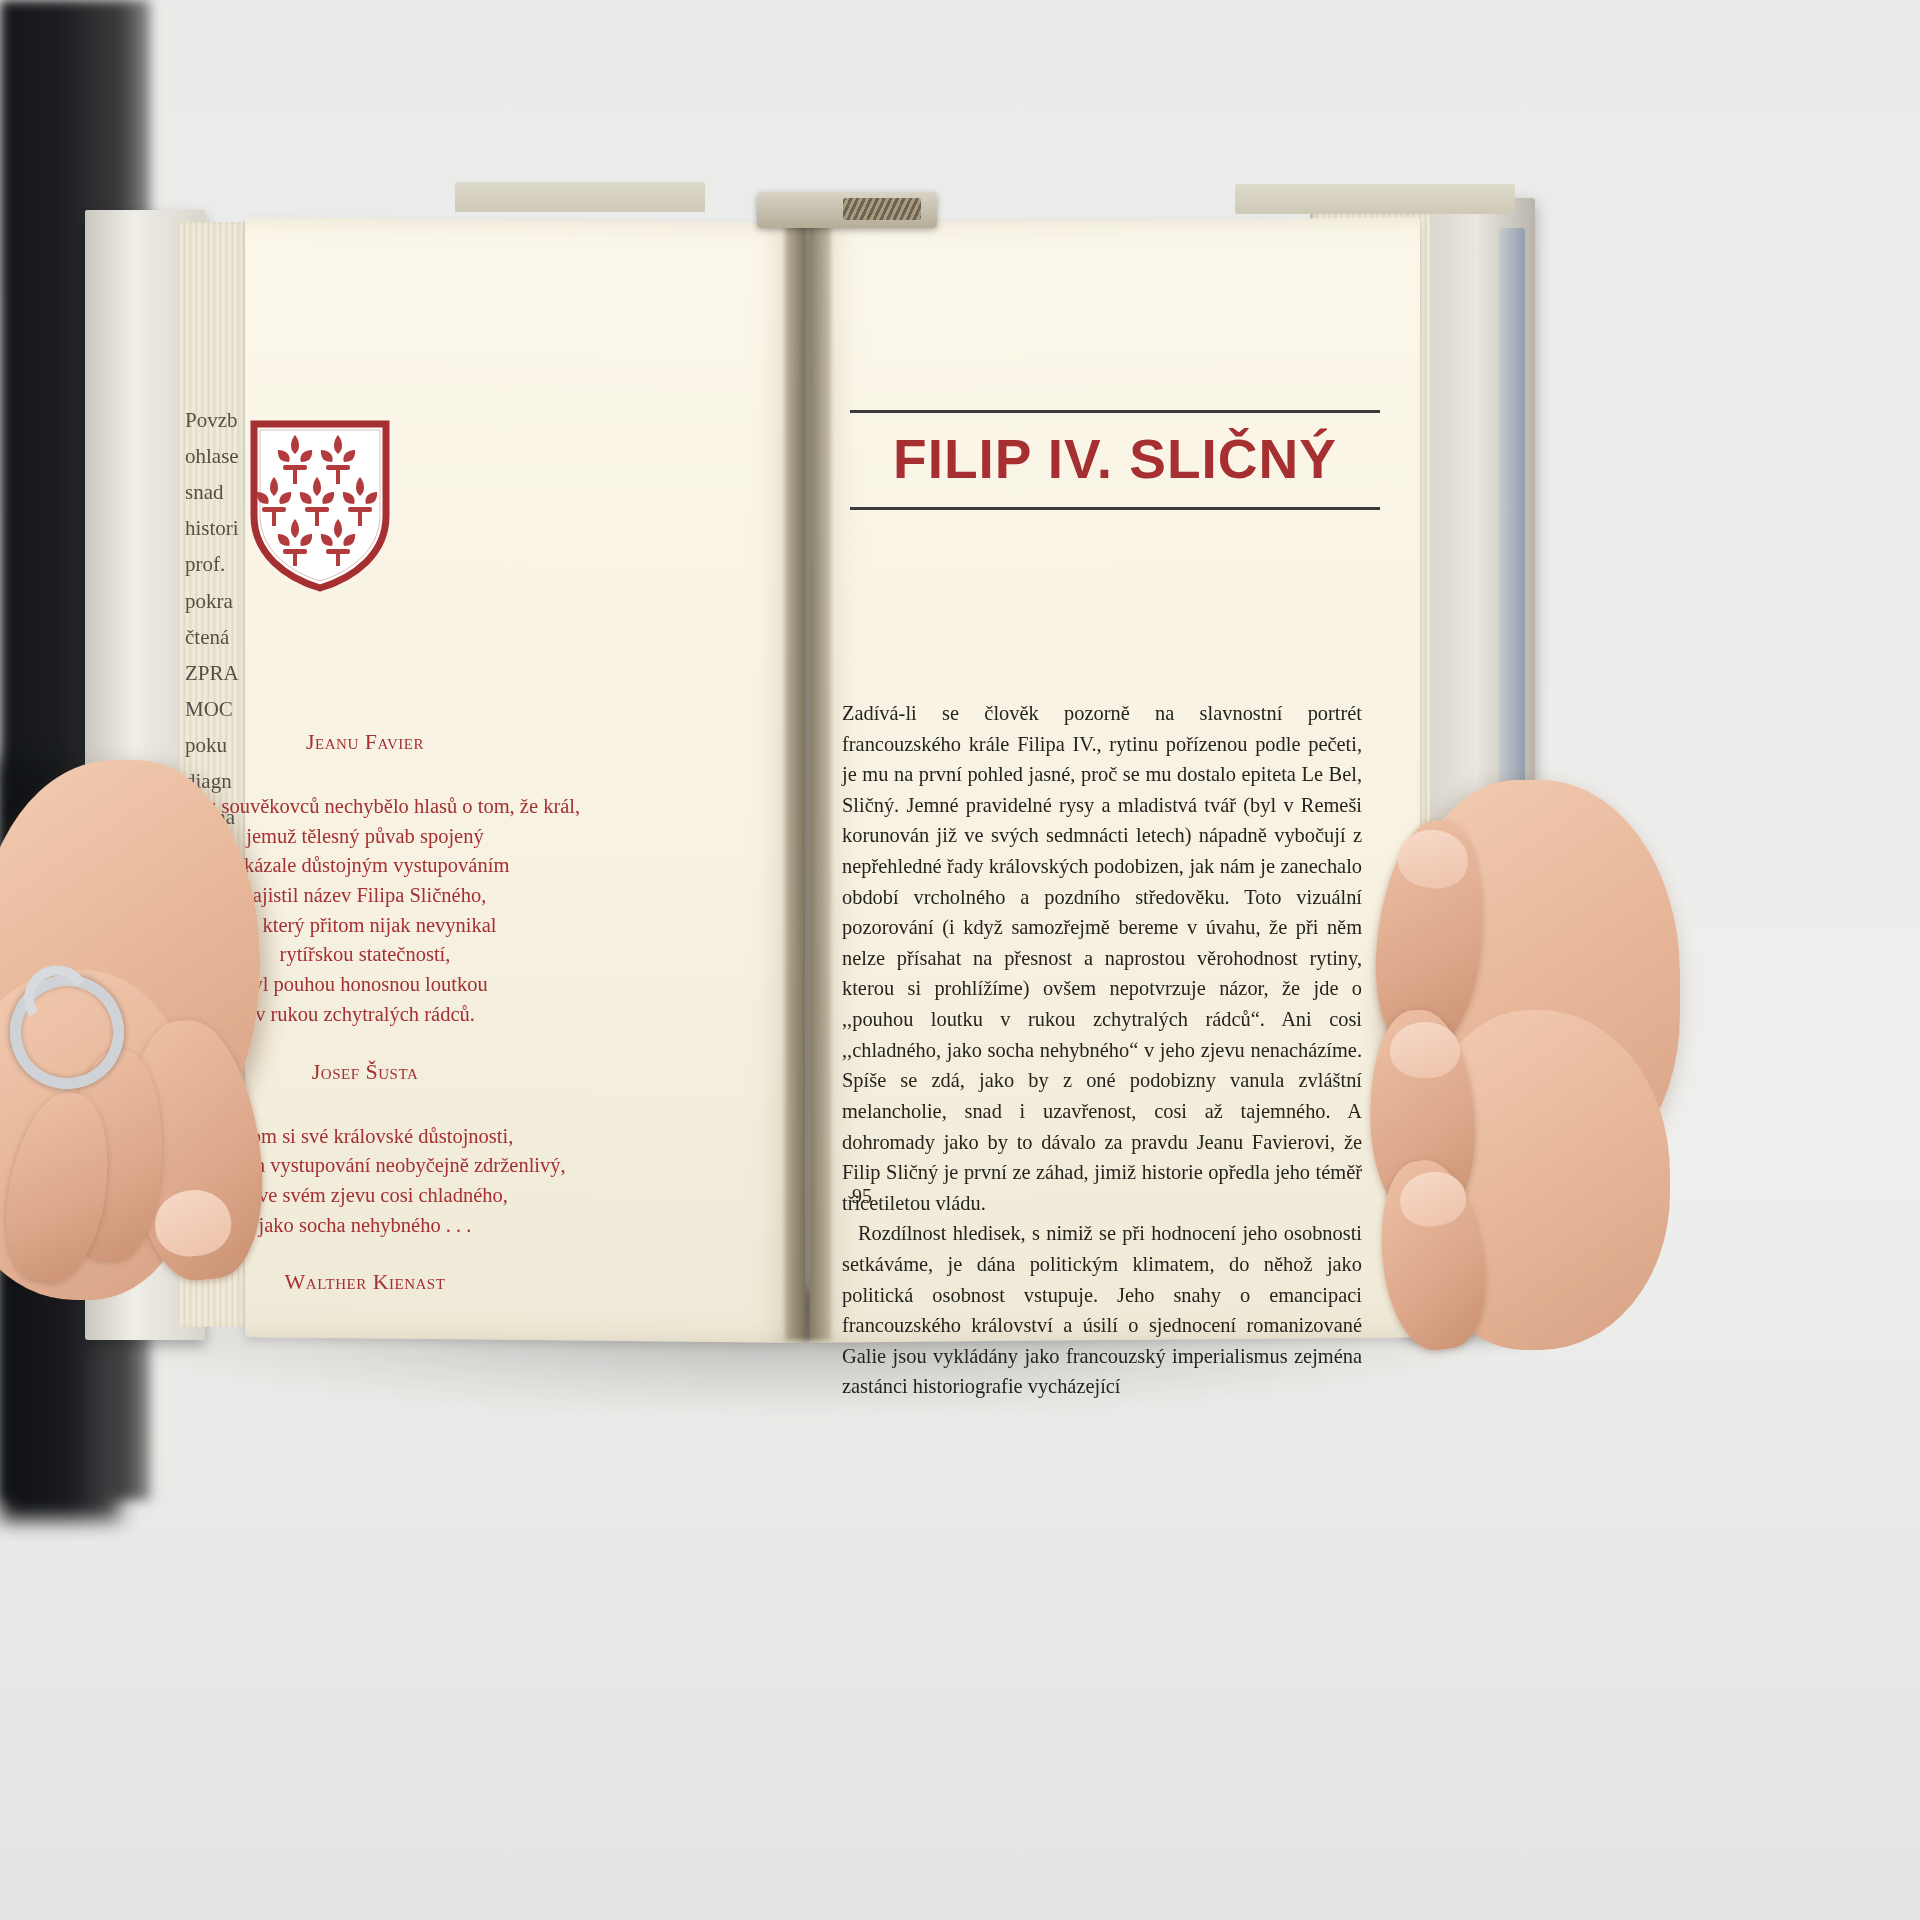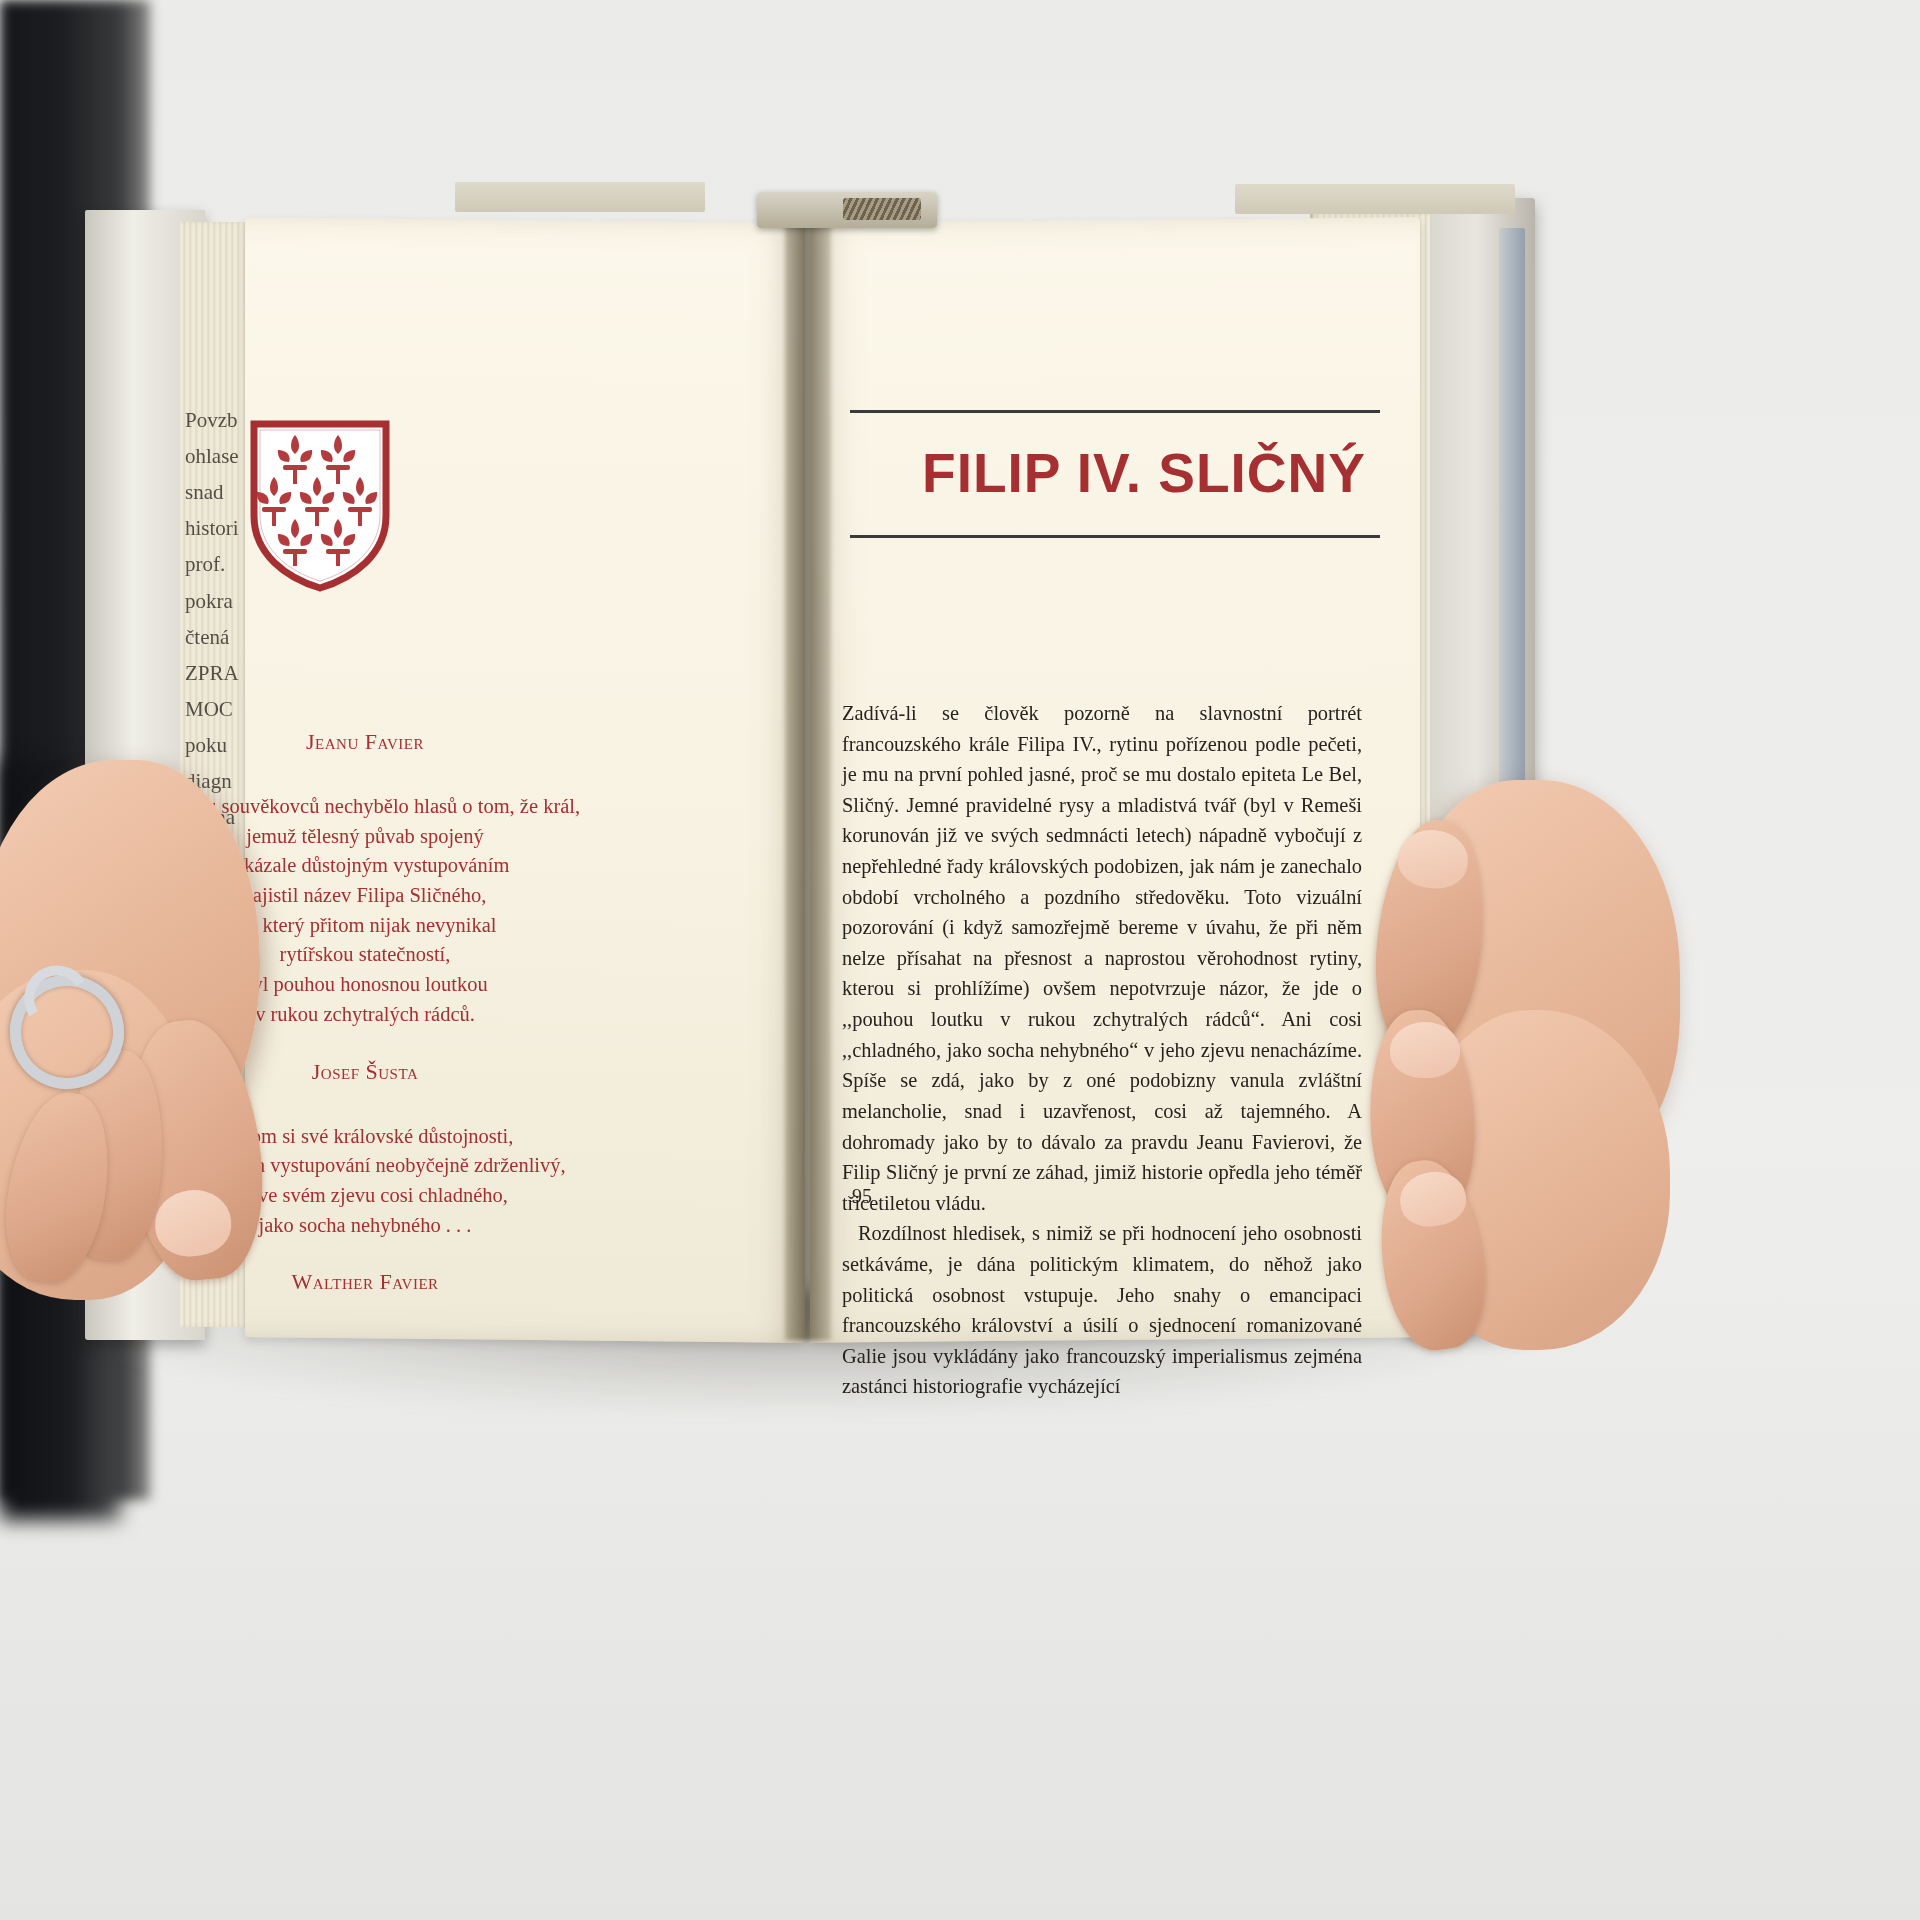--- a/index.html
+++ b/index.html
@@ -128,27 +128,26 @@
     font-size:22px;
   }
 
   
   .chap-title{
     position:absolute;left:40px;top:230px;width:530px;
     text-align:center;
   }
   .chap-title .rule{height:3px;background:#3a3a3a;}
   .chap-title h1{
-    margin:14px;padding:14px 0 16px 0;
+    margin:0;padding:14px 0 16px 0;
     font-family:"Liberation Sans", sans-serif;
     font-weight:bold;
     font-size:55px;
     letter-spacing:1px;
     color:#a52f31;
-    text-align:right;
   }
   .body-text{
     position:absolute;left:32px;top:518px;width:520px;
     font-size:20.4px;line-height:1.5;
     color:#26231e;
     text-align:justify;
     hyphens:auto;
   }
   .body-text p{margin:0;text-indent:0;}
   .body-text p + p{text-indent:16px;}
@@ -311,21 +310,21 @@
 zajistil název Filipa Sličného,
 ale který přitom nijak nevynikal
 rytířskou statečností,
 byl pouhou honosnou loutkou
 v rukou zchytralých rádců.</p>
         <div class="attrib">Josef Šusta</div>
         <p style="white-space:pre-line">Vědom si své královské důstojnosti,
 ve veřejném vystupování neobyčejně zdrženlivý,
 měl ve svém zjevu cosi chladného,
 jako socha nehybného . . .</p>
-        <div class="attrib">Walther Favier</div>
+        <div class="attrib">Walther Kienast</div>
       </div>
     </div>
 
     <div class="content" style="left:725px;width:610px;">
       <div class="chap-title">
         <div class="rule"></div>
         <h1>FILIP IV. SLIČNÝ</h1>
         <div class="rule"></div>
       </div>
 

